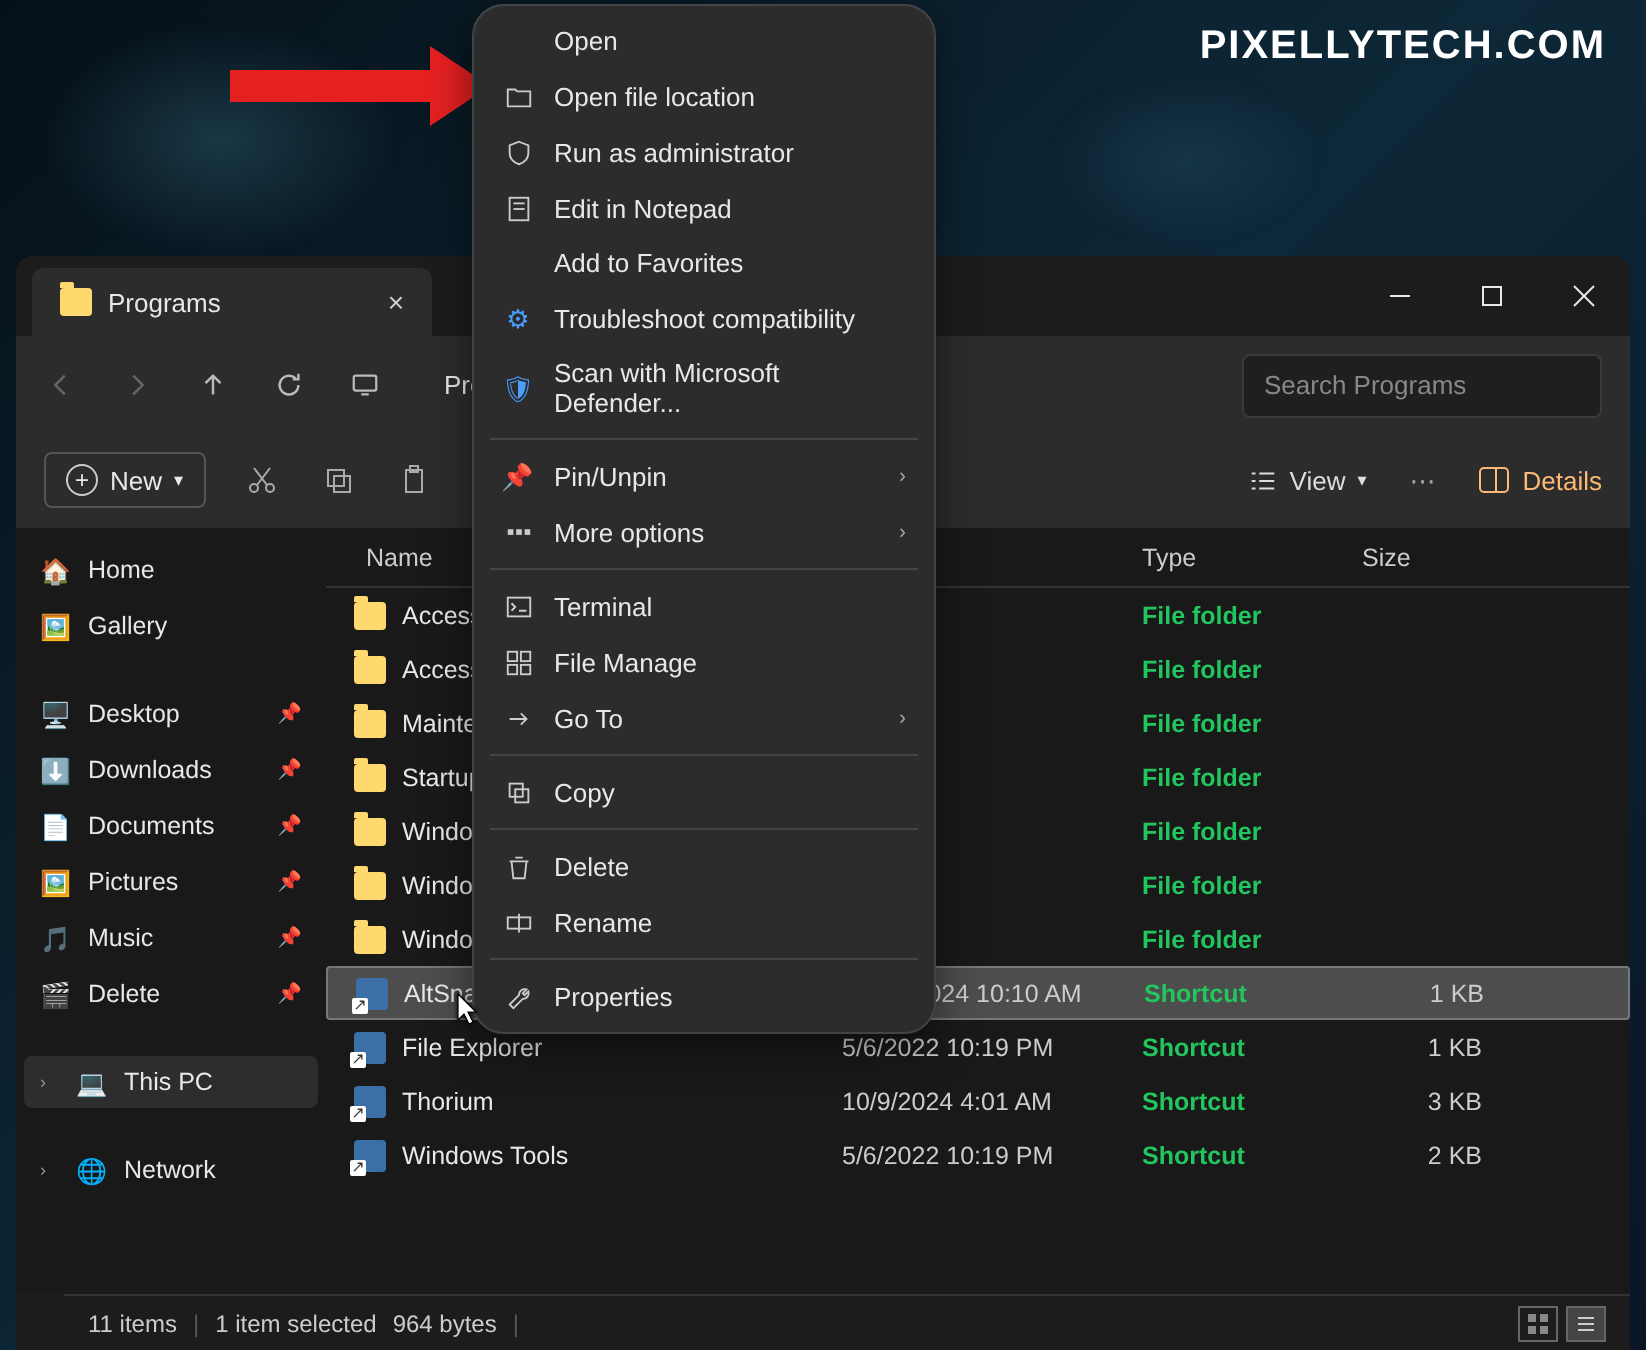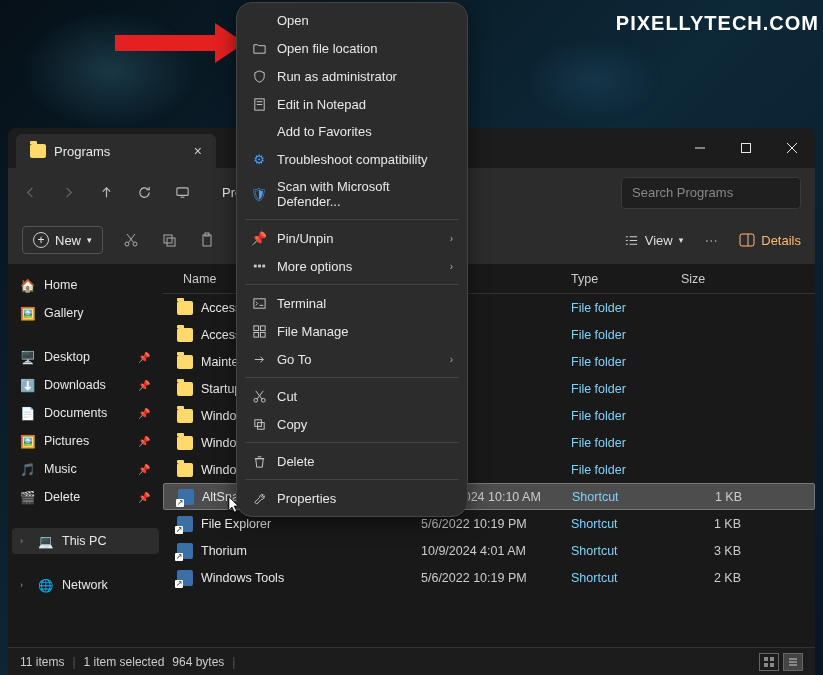--- a/index.html
+++ b/index.html
@@ -1,20 +1,20 @@
 <!DOCTYPE html>
 <html><head>
 <meta charset="utf-8">
 <style>
 * { margin: 0; padding: 0; box-sizing: border-box; font-family: 'Segoe UI', sans-serif; }
 body { background: #0a1520; width: 823px; height: 675px; overflow: hidden; position: relative; color: #e8e8e8; font-size: 13px; }
 .desktop-bg { position: absolute; inset: 0; background: linear-gradient(135deg, #061018 0%, #0d2838 50%, #0a1524 100%); }
 .desktop-bg::before { content: ''; position: absolute; top: 10px; left: 20px; width: 180px; height: 120px; background: radial-gradient(ellipse, rgba(60,120,140,0.35) 0%, transparent 70%); filter: blur(2px); }
 .desktop-bg::after { content: ''; position: absolute; top: 30px; right: 150px; width: 160px; height: 100px; background: radial-gradient(ellipse, rgba(50,100,130,0.25) 0%, transparent 60%); filter: blur(3px); }
-.watermark { position: absolute; top: 12px; right: 4px; font-size: 20px; font-weight: 800; letter-spacing: 1px; color: #fff; z-index: 5; }
+.watermark { position: absolute; top: 12px; right: 20px; font-size: 20px; font-weight: 800; letter-spacing: 1px; color: #fff; z-index: 5; }
 .arrow { position: absolute; top: 35px; left: 115px; z-index: 50; }
 .arrow-line { width: 110px; height: 16px; background: #e52020; }
 .arrow-head { position: absolute; left: 100px; top: -12px; width: 0; height: 0; border-left: 30px solid #e52020; border-top: 20px solid transparent; border-bottom: 20px solid transparent; }
 
 .explorer { position: absolute; top: 128px; left: 8px; right: 8px; bottom: 0; background: #1c1c1c; border-radius: 8px 8px 0 0; overflow: hidden; z-index: 10; display: flex; flex-direction: column; }
 .titlebar { height: 40px; display: flex; align-items: center; background: #1c1c1c; }
 .tab { display: flex; align-items: center; gap: 8px; background: #2c2c2c; padding: 8px 14px; margin-left: 8px; border-radius: 6px 6px 0 0; width: 200px; height: 34px; margin-top: 6px; }
 .tab-icon { width: 16px; height: 14px; background: #ffd86e; border-radius: 2px; position: relative; }
 .tab-icon::before { content: ''; position: absolute; top: -3px; left: 0; width: 7px; height: 3px; background: #ffd86e; border-radius: 1px 1px 0 0; }
 .tab-close { margin-left: auto; color: #ccc; font-size: 14px; cursor: pointer; }
@@ -50,28 +50,28 @@
 .colheaders { display: flex; height: 30px; align-items: center; border-bottom: 1px solid #333; color: #ccc; font-size: 12.5px; }
 .col-name { width: 250px; padding-left: 20px; }
 .col-date { width: 150px; padding-left: 8px; }
 .col-type { width: 110px; padding-left: 8px; }
 .col-size { width: 80px; padding-left: 8px; }
 .filerows { flex: 1; }
 .filerow { display: flex; align-items: center; height: 27px; font-size: 12.5px; color: #e8e8e8; cursor: pointer; }
 .filerow.selected { background: #4d4d4d; border: 1px solid #777; border-radius: 2px; }
 .fr-name { width: 250px; padding-left: 14px; display: flex; align-items: center; gap: 8px; }
 .fr-date { width: 150px; padding-left: 8px; color: #ccc; }
-.fr-type { width: 110px; padding-left: 8px; color: #7dd3fc; }
+.fr-type { width: 110px; padding-left: 8px; color: #22c55e; font-weight: bold; }
 .fr-size { width: 80px; text-align: right; padding-right: 12px; color: #ccc; }
 .folder-icon { width: 16px; height: 14px; background: #ffd86e; border-radius: 2px; position: relative; flex-shrink: 0; }
 .folder-icon::before { content: ''; position: absolute; top: -3px; left: 0; width: 7px; height: 3px; background: #ffd86e; border-radius: 1px 1px 0 0; }
 .shortcut-icon { width: 16px; height: 16px; background: #3a6fa8; border-radius: 2px; flex-shrink: 0; position: relative; }
 .shortcut-icon::after { content: '↗'; position: absolute; bottom: -2px; left: -2px; font-size: 8px; background: #fff; color: #333; width: 8px; height: 8px; line-height: 8px; text-align: center; border-radius: 1px; }
 
-.statusbar { height: 28px; display: flex; align-items: center; padding: 0 12px; gap: 8px; background: #1c1c1c; color: #ccc; font-size: 12px; border-top: 1px solid #333; }
+.statusbar { height: 28px; display: flex; align-items: center; padding: 0 12px; gap: 8px; background: #1c1c1c; color: #ccc; font-size: 12px; border-top: 1px solid #333; margin-left: 24px; }
 .statusbar .sep { color: #555; }
 .sb-right { margin-left: auto; display: flex; gap: 4px; }
 .sb-viewbtn { width: 20px; height: 18px; border: 1px solid #666; display: flex; align-items: center; justify-content: center; cursor: pointer; }
 
 .ctxmenu { position: absolute; top: 2px; left: 236px; width: 232px; background: #2c2c2c; border: 1px solid #444; border-radius: 16px; padding: 4px 0; z-index: 100; box-shadow: 0 6px 20px rgba(0,0,0,0.5); }
 .ctx-item { display: flex; align-items: center; gap: 10px; padding: 6px 14px; cursor: pointer; color: #e8e8e8; font-size: 13px; }
 .ctx-icon { width: 16px; height: 16px; display: flex; align-items: center; justify-content: center; color: #ccc; }
 .ctx-icon svg { width: 15px; height: 15px; }
 .ctx-sub { margin-left: auto; color: #aaa; font-size: 10px; }
 .ctx-sep { height: 1px; background: #444; margin: 4px 8px; }
@@ -477,44 +477,43 @@
           <path d="M3 8h9M9 5l3 3-3 3" fill="none" stroke="currentColor"></path>
         </svg>
       </span>
       <span>Go To</span>
       <span class="ctx-sub">›</span>
     </div>
   <div class="ctx-sep"></div>
   <div class="ctx-item">
       <span class="ctx-icon">
         <svg viewBox="0 0 16 16">
-          <circle cx="4" cy="12" r="2" fill="none" stroke="currentColor"></circle>
-          <circle cx="12" cy="12" r="2" fill="none" stroke="currentColor"></circle>
-          <path d="M5.5 10.5L12 2M10.5 10.5L4 2" stroke="currentColor"></path>
-        </svg>
-      </span>
-      <span>Cut</span>
-    </div>
-  <div class="ctx-item">
-      <span class="ctx-icon">
-        <svg viewBox="0 0 16 16">
           <rect x="3" y="3" width="7" height="7" fill="none" stroke="currentColor"></rect>
           <rect x="6" y="6" width="7" height="7" fill="none" stroke="currentColor"></rect>
         </svg>
       </span>
       <span>Copy</span>
     </div>
   <div class="ctx-sep"></div>
   <div class="ctx-item">
       <span class="ctx-icon">
         <svg viewBox="0 0 16 16">
           <path d="M4 5h8l-1 9H5zM3 5h10M6 3h4" fill="none" stroke="currentColor"></path>
         </svg>
       </span>
       <span>Delete</span>
+    </div>
+  <div class="ctx-item">
+      <span class="ctx-icon">
+        <svg viewBox="0 0 16 16">
+          <rect x="2" y="5" width="12" height="6" fill="none" stroke="currentColor"></rect>
+          <line x1="8" y1="3" x2="8" y2="13" stroke="currentColor"></line>
+        </svg>
+      </span>
+      <span>Rename</span>
     </div>
   <div class="ctx-sep"></div>
   <div class="ctx-item">
       <span class="ctx-icon">
         <svg viewBox="0 0 16 16">
           <path d="M12 4a3 3 0 00-4 3l-5 5 2 2 5-5a3 3 0 003-4l-2 2-1-1 2-2z" fill="none" stroke="currentColor"></path>
         </svg>
       </span>
       <span>Properties</span>
     </div>

